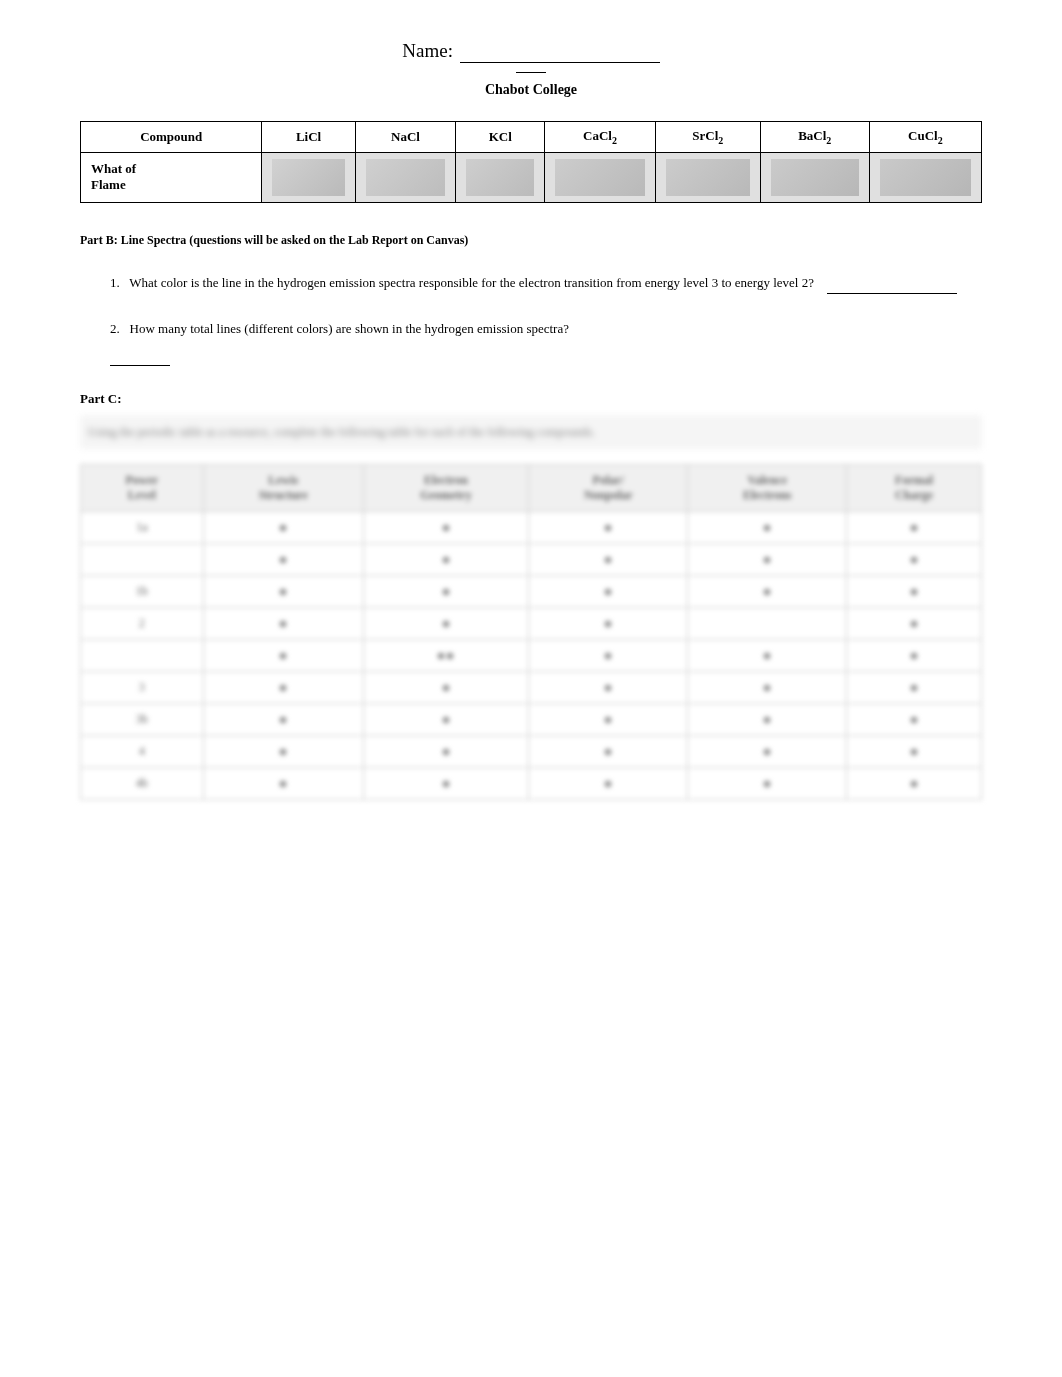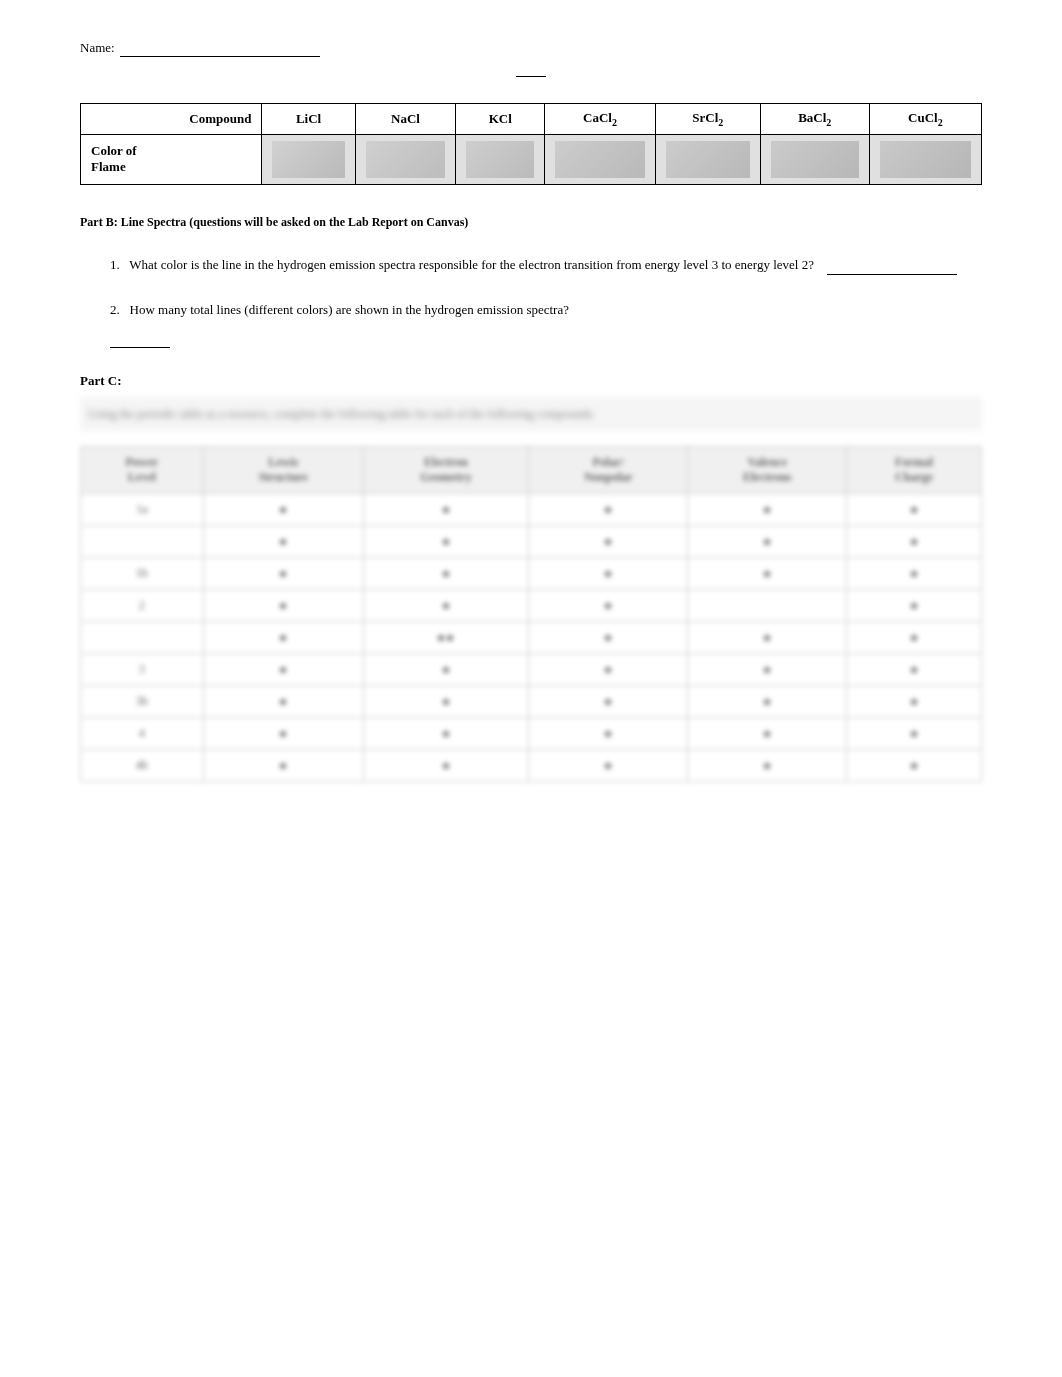--- a/index.html
+++ b/index.html
@@ -6,23 +6,23 @@
     body {
       background: #fff;
       font-family: 'Times New Roman', Times, serif;
       font-size: 13px;
       color: #000;
       width: 1062px;
       min-height: 1377px;
       padding: 40px 80px;
     }
     .name-line {
-      text-align: left;
-      margin-bottom: 10px;
-      font-size: 13px;
+      text-align: center;
+      margin-bottom: 0;
+      font-size: 19px;
     }
     .header-section {
       text-align: center;
       margin-bottom: 20px;
     }
     .header-section .overline {
       display: inline-block;
       border-top: 1px solid #000;
       width: 30px;
       margin-bottom: 2px;
@@ -42,21 +42,21 @@
       border-collapse: collapse;
       margin-bottom: 30px;
     }
     .flame-table th, .flame-table td {
       border: 1px solid #000;
       padding: 6px 10px;
       text-align: center;
       font-size: 13px;
     }
     .flame-table th:first-child, .flame-table td:first-child {
-      text-align: right;
+      text-align: center;
       font-weight: bold;
     }
     .flame-table .compound-header {
       font-weight: bold;
     }
     .flame-table .color-cell {
       height: 50px;
       background: #e0e0e0;
       position: relative;
     }
@@ -146,20 +146,21 @@
 </head>
 <body>
 
 <div class="name-line">
   <span>Name:</span>
   <span style="display:inline-block; border-bottom:1px solid #000; width:200px; margin-left:2px;">&nbsp;</span>
 </div>
 
 <div class="header-section">
   <div class="overline"></div>
+  <p>Chabot College</p>
 </div>
 
 <div class="section-divider"></div>
 
 <div>
   <table class="flame-table">
     <thead>
       <tr>
         <th class="compound-col compound-header">Compound</th>
         <th>LiCl</th>
@@ -167,21 +168,21 @@
         <th>KCl</th>
         <th>CaCl<sub>2</sub></th>
         <th>SrCl<sub>2</sub></th>
         <th>BaCl<sub>2</sub></th>
         <th>CuCl<sub>2</sub></th>
       </tr>
     </thead>
     <tbody>
       <tr>
         <td class="color-label">
-          <span>Color of</span><br>
+          <span>What of</span><br>
           <span>Flame</span>
         </td>
         <td class="color-cell">
           <div class="color-cell-content" style="background: linear-gradient(135deg, #c8c8c8 0%, #a0a0a0 100%);"></div>
         </td>
         <td class="color-cell">
           <div class="color-cell-content" style="background: linear-gradient(135deg, #c5c5c5 0%, #a5a5a5 100%);"></div>
         </td>
         <td class="color-cell">
           <div class="color-cell-content" style="background: linear-gradient(135deg, #c2c2c2 0%, #a2a2a2 100%);"></div>

